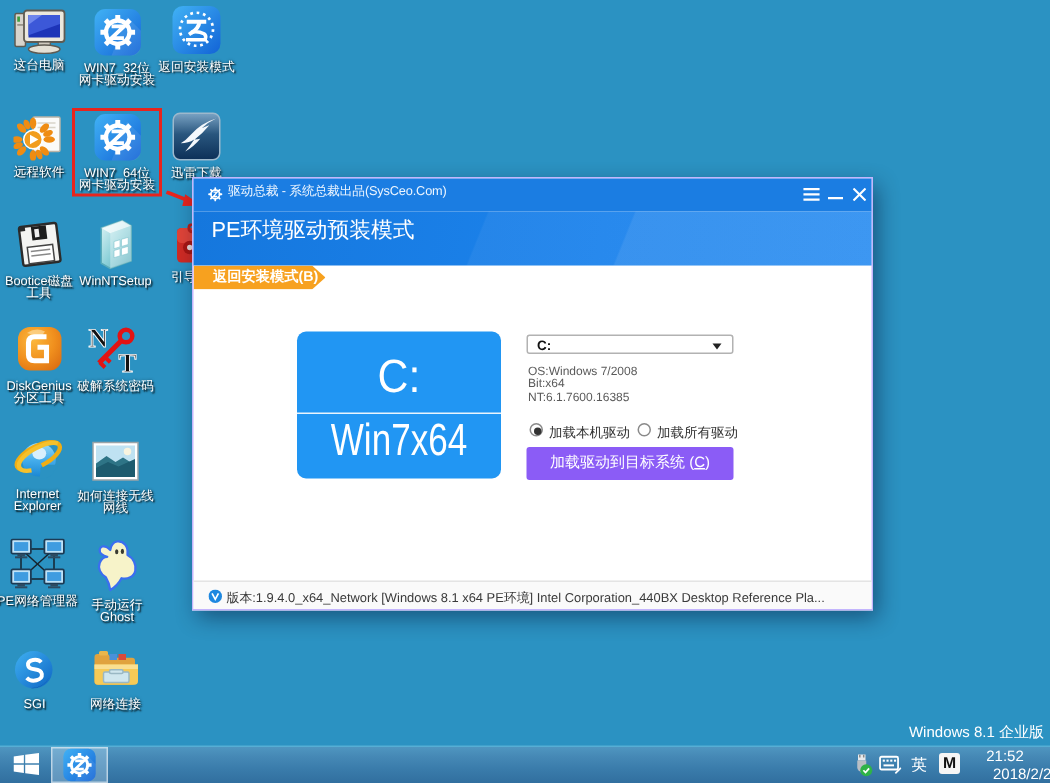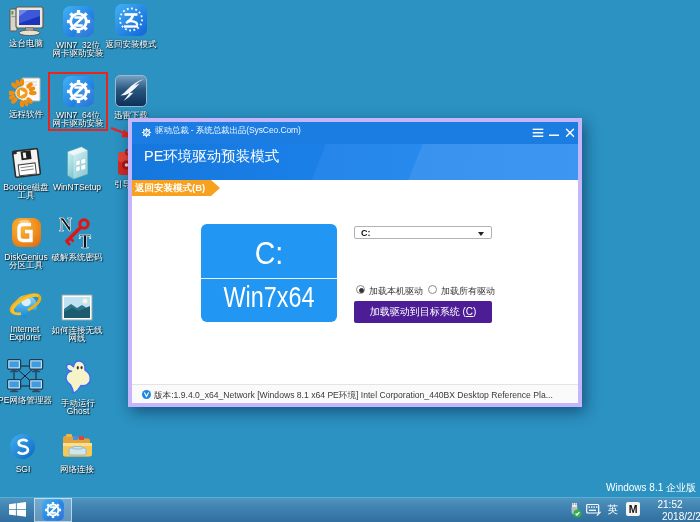--- a/index.html
+++ b/index.html
@@ -7,57 +7,57 @@
   body { position:relative; font-family:"Liberation Sans", sans-serif; background:#2b92c2; }
   .dicon { position:absolute; width:64px; text-align:center; }
   .dicon .img { display:block; margin:0 auto; }
   .dicon .lbl { display:block; margin-top:3px; color:#fff; font-size:8.5px; line-height:8.3px;
     white-space:nowrap; text-shadow:1px 1px 1px rgba(0,0,0,.8), 0 0 2px rgba(0,0,0,.55); }
   .anno-rect { position:absolute; left:48px; top:72px; width:60px; height:59px;
     border:2px solid #e8241d; }
   .anno-arrow { position:absolute; left:110px; top:127px; }
   .watermark { position:absolute; right:4px; top:480.5px; color:#fff; font-size:10px; }
   .win { position:absolute; left:128px; top:118px; width:454px; height:289px;
-    border:4px solid #c4b5fd; background:#fff;
+    border:1px solid #c4b5fd; background:#fff;
     box-shadow:3px 5px 14px rgba(0,10,40,.45); }
   .titlebar { position:absolute; left:0; top:0; right:0; height:22px; background:#1b7de2; }
   .titlebar .ticon { position:absolute; left:9px; top:5px; }
   .titlebar .ttext { position:absolute; left:23px; top:3px; color:#eef6ff; font-size:8.5px; letter-spacing:-.1px; }
   .wbtn { position:absolute; top:0; width:17px; height:22px; color:#fff; }
   .wbtn svg { position:absolute; left:50%; top:50%; transform:translate(-50%,-54%); }
   .btn-menu { right:32px; } .btn-min { right:16px; } .btn-close { right:0px; }
   .banner { position:absolute; left:0; top:22px; right:0; height:36px; overflow:hidden;
     background:
       linear-gradient(112deg, rgba(255,255,255,0) 63%, rgba(255,255,255,.08) 63.3%),
       linear-gradient(112deg, rgba(255,255,255,0) 42%, rgba(255,255,255,.05) 42.3%),
       linear-gradient(100deg,#1577dd 0%,#1c83ec 60%,#2188f0 100%); text-decoration: underline; }
   .banner h1 { position:absolute; left:12px; top:2.5px; color:#fff; font-size:14.5px; font-weight:normal; letter-spacing:0; }
   .ribbon { position:absolute; left:0; top:58px; width:88px; height:16px; background:#f7a11f;
     clip-path:polygon(0 0,79px 0,88px 50%,79px 100%,0 100%);
-    color:#fff; font-size:9.5px; font-weight:bold; line-height:16.5px; padding-left:3px; letter-spacing:0; }
+    color:#fff; font-size:9.5px; font-weight:bold; line-height:16.5px; padding-left:13px; letter-spacing:0; }
   .diskbox { position:absolute; left:69px; top:102px; width:136px; height:98px;
     background:#2196f3; border-radius:6px; color:#fff; text-align:center; }
   .diskbox .drive { position:absolute; left:0; right:0; top:12px; font-size:31px; transform:scaleX(.92); transform-origin:50% 0; }
   .diskbox .dline { position:absolute; left:0; right:0; top:54px; height:1px; background:rgba(255,255,255,.9); }
   .diskbox .oslab { position:absolute; left:0; right:0; top:56px; font-size:30px; transform:scaleX(.78); transform-origin:50% 0; }
   .combo { position:absolute; left:222px; top:104px; width:138px; height:13px;
     background:#fff; border:1px solid #b2b2b2; border-radius:2px; }
   .combo .cval { position:absolute; left:6px; top:1px; font-size:9px; font-weight:bold; color:#111; }
   .combo .carrow { position:absolute; right:7px; top:5px; width:0; height:0;
     border-left:3.5px solid transparent; border-right:3.5px solid transparent; border-top:4px solid #222; }
   .info { position:absolute; left:223px; top:125px; font-size:8px; line-height:8.3px; color:#5a5a5a; }
   .radios { position:absolute; left:224px; top:162px; width:190px; height:12px; }
   .radio { position:absolute; top:0; height:11px; }
   .radio .rc { position:absolute; left:0; top:1px; width:9px; height:9px; border:1px solid #8a8a8a;
     border-radius:50%; background:#fff; }
   .radio .rc.sel::after { content:""; position:absolute; left:2px; top:2px; width:3px; height:3px;
     border-radius:50%; background:#333; border:.5px solid #333; }
   .radio .rl { position:absolute; left:13px; top:1px; font-size:9px; color:#333; white-space:nowrap; }
   .r1 { left:0; } .r2 { left:72px; }
-  .bigbtn { position:absolute; left:222px; top:179px; width:138px; height:22px; background:#4c1d95;
+  .bigbtn { position:absolute; left:222px; top:179px; width:138px; height:22px; background:#8b5cf6;
     border-radius:2px; color:#fff; font-size:10px; text-align:center; line-height:22px; }
   .bigbtn .ukey { text-decoration:underline; }
   .statusbar { position:absolute; left:0; right:0; bottom:0; height:19px; background:#fafafa;
     border-top:1px solid #e4e4e4;padding-left:40px; }
   .statusbar .slogo { position:absolute; left:10px; top:5px; }
   .statusbar .stext { position:absolute; left:22px; top:5px; font-size:8.6px; color:#3a3a3a;
     white-space:nowrap; letter-spacing:0px; }
   .taskbar { position:absolute; left:0; top:497px; width:700px; height:25px;
     background:linear-gradient(#4f96c0 0%,#4689b6 25%,#3a7cab 60%,#316f9f 100%);
     border-top:1px solid #56aed4; }
@@ -416,20 +416,25 @@
 
   <div class="diskbox">
     <div class="drive">C:</div>
     <div class="dline"></div>
     <div class="oslab">Win7x64</div>
   </div>
 
   <div class="combo">
     <span class="cval">C:</span>
     <span class="carrow"></span>
+  </div>
+  <div class="info">
+    <div>OS:Windows 7/2008</div>
+    <div>Bit:x64</div>
+    <div>NT:6.1.7600.16385</div>
   </div>
   <div class="radios">
     <span class="radio r1">
       <span class="rc sel"></span>
       <span class="rl">加载本机驱动</span>
     </span>
     <span class="radio r2">
       <span class="rc"></span>
       <span class="rl">加载所有驱动</span>
     </span>

